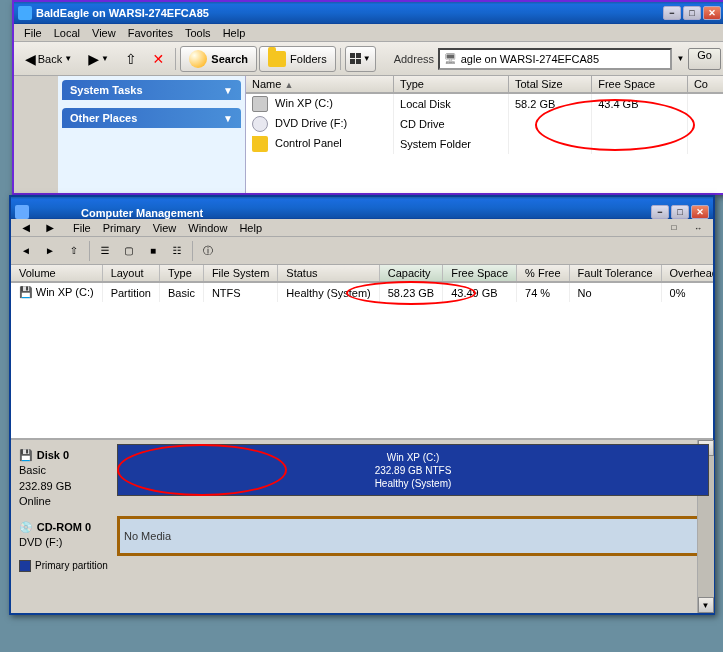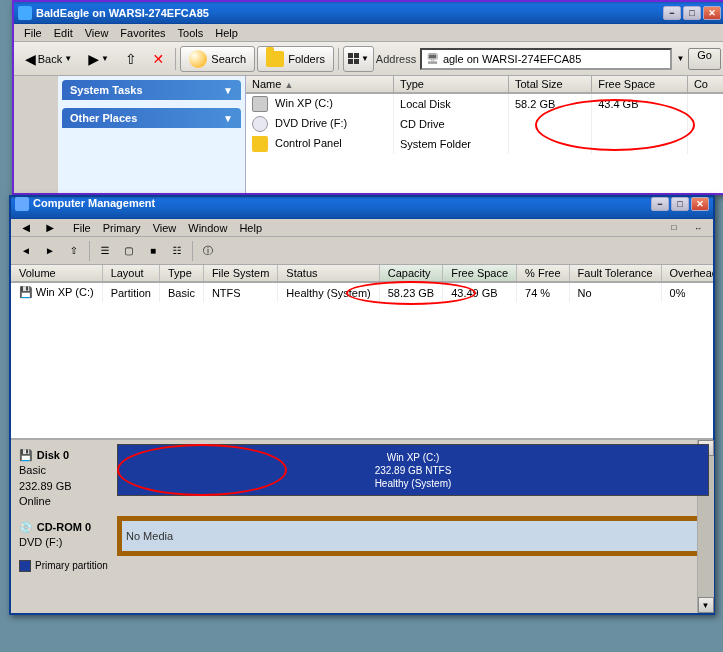--- a/index.html
+++ b/index.html
@@ -57,41 +57,41 @@
       background: none;
     }
 
     .nav-arrow { font-size: 14px; }
 
     .toolbar-sep { width: 1px; height: 22px; background: #aaa; margin: 0 2px; }
 
     .search-btn {
       display: flex; align-items: center; gap: 4px; padding: 2px 8px; height: 26px;
       background: linear-gradient(to bottom, #fefefe, #e0ddd8); border: 1px solid #999;
-      border-radius: 3px; cursor: pointer; font-size: 11px;
+      border-radius: 3px; cursor: pointer; font-size: 11px; font-weight: bold;
     }
     .search-icon-img { width: 18px; height: 18px; background: radial-gradient(circle at 30% 30%, #ffe, #fa0); border-radius: 50%; }
 
     .folders-btn {
       display: flex; align-items: center; gap: 4px; padding: 2px 8px; height: 26px;
       background: linear-gradient(to bottom, #fefefe, #e0ddd8); border: 1px solid #999;
       border-radius: 3px; cursor: pointer; font-size: 11px;
     }
     .folder-icon { width: 18px; height: 16px; background: #f5c520; border-radius: 0 2px 2px 2px; position: relative; }
     .folder-icon::before { content:''; position:absolute; top:-4px; left:0; width:8px; height:5px; background:#f5c520; border-radius:2px 2px 0 0; }
 
     .view-btn {
       display: flex; align-items: center; height: 26px; padding: 0 4px; cursor: pointer;
       border: 1px solid #999; border-radius: 3px; background: linear-gradient(to bottom, #fefefe, #e0ddd8);
     }
     .view-grid { display: grid; grid-template-columns: repeat(2,5px); gap: 1px; }
     .view-cell { width: 5px; height: 5px; background: #333; }
 
     .address-bar {
-      display: flex; align-items: center; gap: 4px; margin-left: 0;
+      display: flex; align-items: center; gap: 4px; margin-left: 16px;
       flex: 1;
     }
     .address-label { font-size: 11px; color: #333; }
     .address-input {
       flex: 1; height: 22px; border: 2px inset #999; padding: 0 4px; font-size: 11px;
       display: flex; align-items: center; background: white;
       overflow: hidden; white-space: nowrap;
     }
     .go-btn {
       height: 22px; padding: 0 8px; background: linear-gradient(to bottom, #f0f0e8, #d8d5ce);
@@ -188,25 +188,26 @@
       height: 420px;
       background: #d4d0c8;
       border: 2px solid #0a3d94;
       box-shadow: 2px 2px 6px rgba(0,0,0,0.5);
     }
 
     .cm-titlebar {
       background: linear-gradient(to bottom, #2470c8 0%, #1255a5 4%, #1a6de0 8%, #1565cc 50%, #0f4fa8 95%, #0a3d94 100%);
       height: 22px;
       display: flex;
-      align-items: flex-start;
+      align-items: flex-end;
       padding: 0 4px;
       color: white;
       font-weight: bold;
       font-size: 11px;
+      gap: 48px;
     }
 
     .cm-menubar {
       background: #d4d0c8;
       height: 18px;
       display: flex;
       align-items: center;
       padding: 0 4px;
       border-bottom: 1px solid #aaa;
     }
@@ -345,21 +346,21 @@
     .cdrom-label {
       width: 100px;
       padding: 4px;
       font-size: 11px;
       line-height: 1.4;
       background: #d4d0c8;
     }
     .cdrom-bar {
       flex: 1;
       background: #c8d8e8;
-      border: 5px solid #a16207;
+      border: 3px solid #a16207;
       height: 40px;
       display: flex;
       align-items: center;
       padding: 4px;
       font-size: 11px;
       color: #333;
     }
 
     .primary-legend {
       display: flex;
@@ -396,21 +397,21 @@
     <span class="titlebar-title">BaldEagle on WARSI-274EFCA85</span>
     <div class="titlebar-btns">
       <div class="tb-btn tb-min">−</div>
       <div class="tb-btn tb-max">□</div>
       <div class="tb-btn tb-close">✕</div>
     </div>
   </div>
 
   <div class="menubar">
     <span class="menu-item">File</span>
-    <span class="menu-item">Edit</span>
+    <span class="menu-item">Local</span>
     <span class="menu-item">View</span>
     <span class="menu-item">Favorites</span>
     <span class="menu-item">Tools</span>
     <span class="menu-item">Help</span>
   </div>
 
   <div class="toolbar">
     <div class="nav-btn">
       <span class="nav-arrow">◀</span>
       <span>Back</span>

